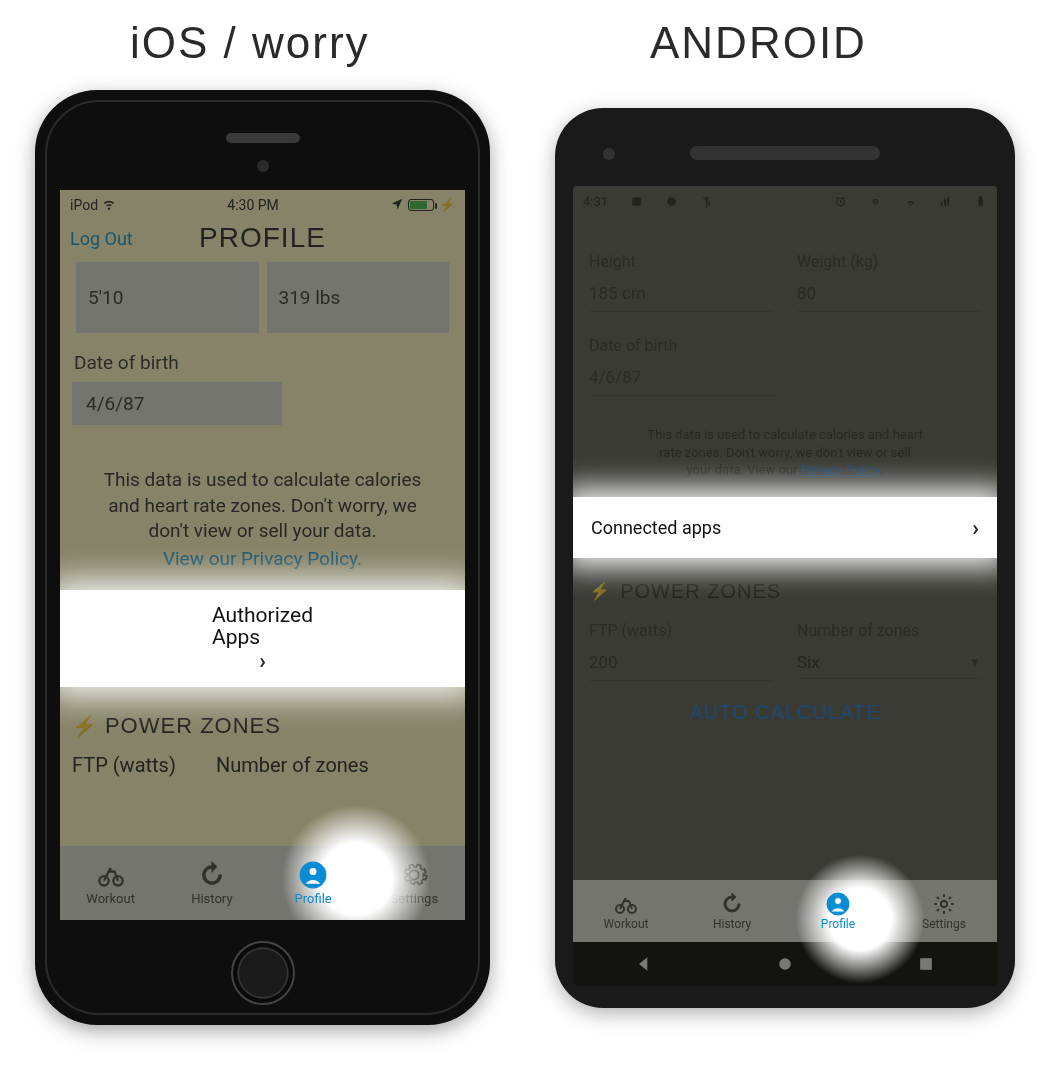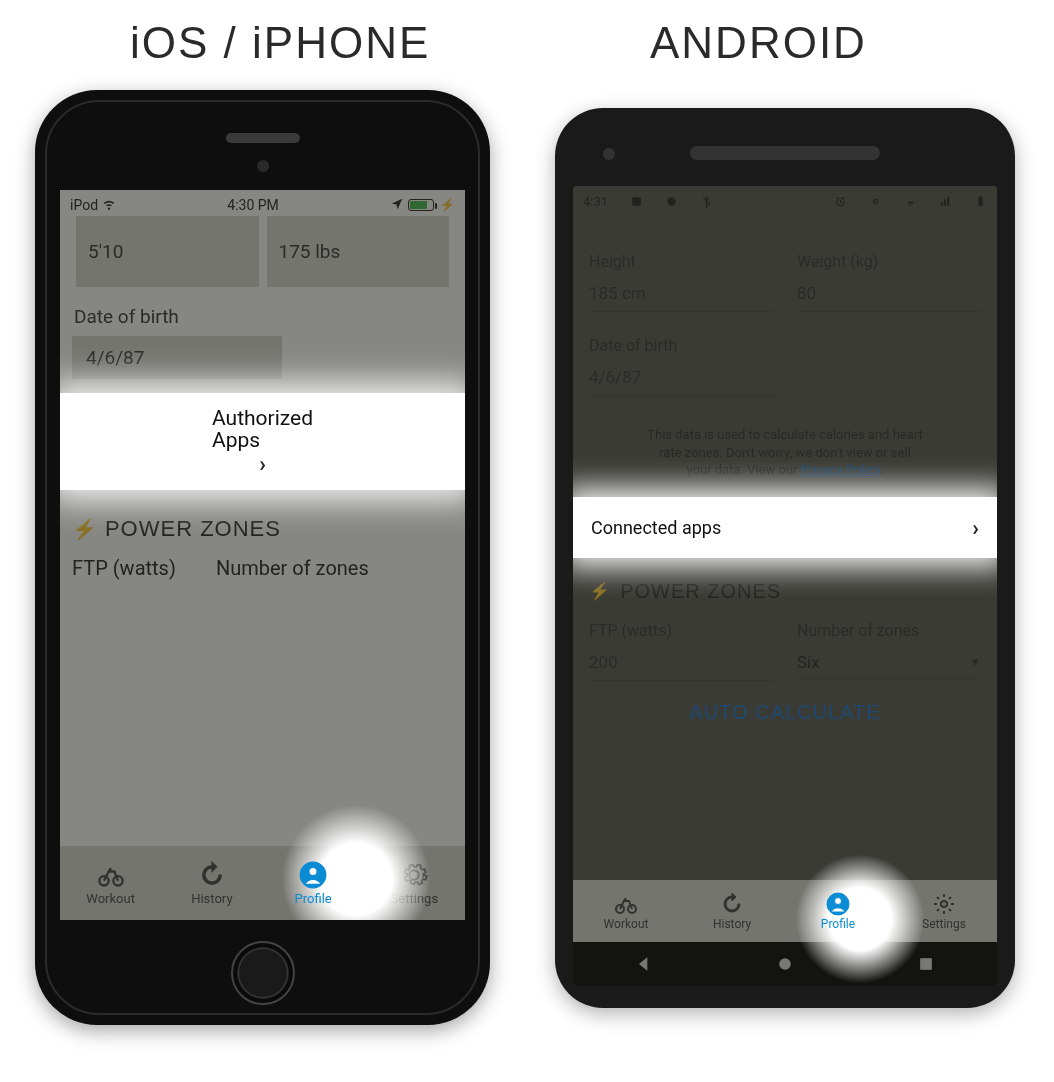--- a/index.html
+++ b/index.html
@@ -44,21 +44,21 @@
     width:12px;height:12px;background:#2a2a2a;border-radius:50%;
   }
   .ios-home {
     position:absolute; bottom:20px; left:50%; transform:translateX(-50%);
     width:64px;height:64px;border-radius:50%;
     background: radial-gradient(circle at 50% 50%, #1a1a1a 0 55%, #3a3a3a 58%, #0a0a0a 62%);
     border:2px solid #444;
   }
   .ios-screen {
     position:absolute; top:100px; left:25px; right:25px; bottom:105px;
-    background:#ffffff; overflow:hidden;
+    background:#fef9c3; overflow:hidden;
   }
   
   .dim { position:absolute; inset:0; background:rgba(35,35,30,0.55); pointer-events:none; }
 
   
   .ios-status { display:flex; justify-content:space-between; align-items:center;
     font-size:14px; color:#222; padding:6px 10px 2px; height:26px; }
   .ios-status .left, .ios-status .right { display:flex; align-items:center; gap:4px; }
   .wifi-icon svg, .loc-icon svg { width:14px;height:14px;fill:#222; }
   .battery { width:26px;height:12px;border:1.5px solid #222;border-radius:3px;position:relative;}
@@ -175,21 +175,21 @@
     pointer-events:none;z-index:4;
   }
   .and-navbar{position:absolute;left:0;right:0;bottom:0;height:44px;background:#000;
     display:flex;justify-content:space-around;align-items:center;}
   .and-nav-btn{width:20px;height:20px;}
   .and-nav-btn svg{width:100%;height:100%;fill:#e0e0e0;}
 </style>
 </head>
 <body>
 
-<div class="platform-label label-ios">iOS / iPHONE</div>
+<div class="platform-label label-ios">iOS / worry</div>
 <div class="platform-label label-android">ANDROID</div>
 
 <div class="ios-frame">
   <div class="ios-speaker"></div>
   <div class="ios-camera"></div>
   <div class="ios-home"></div>
 
   <div class="ios-screen">
 
     <div class="ios-status">
@@ -208,30 +208,40 @@
               <path d="M3 11l18-8-8 18-2-8z"></path>
             </svg>
         </span>
         <span class="battery">
             <span class="fill"></span>
           </span>
         <span class="bolt">⚡</span>
       </div>
     </div>
 
+    <div class="ios-header">
+      <span class="logout">Log Out</span>
+      <span class="title">PROFILE</span>
+    </div>
 
     <div class="ios-content">
       <div class="ios-row2">
         <div class="ios-box">5'10</div>
-        <div class="ios-box">175 lbs</div>
+        <div class="ios-box">319 lbs</div>
       </div>
 
       <div class="ios-label">Date of birth</div>
       <div class="ios-field">4/6/87</div>
 
+      <div class="ios-disclaimer">
+        <span>This data is used to calculate calories</span><br>
+        <span>and heart rate zones. Don't worry, we</span><br>
+        <span>don't view or sell your data.</span>
+        <span class="link">View our Privacy Policy.</span>
+      </div>
 
       <div class="ios-authorized">
         <span class="txt" style="white-space:pre-line">Authorized
 Apps</span>
         <span class="chev">›</span>
       </div>
 
       <div class="ios-section-head">
         <span class="bolt2">⚡</span>
         <span class="t">POWER ZONES</span>

